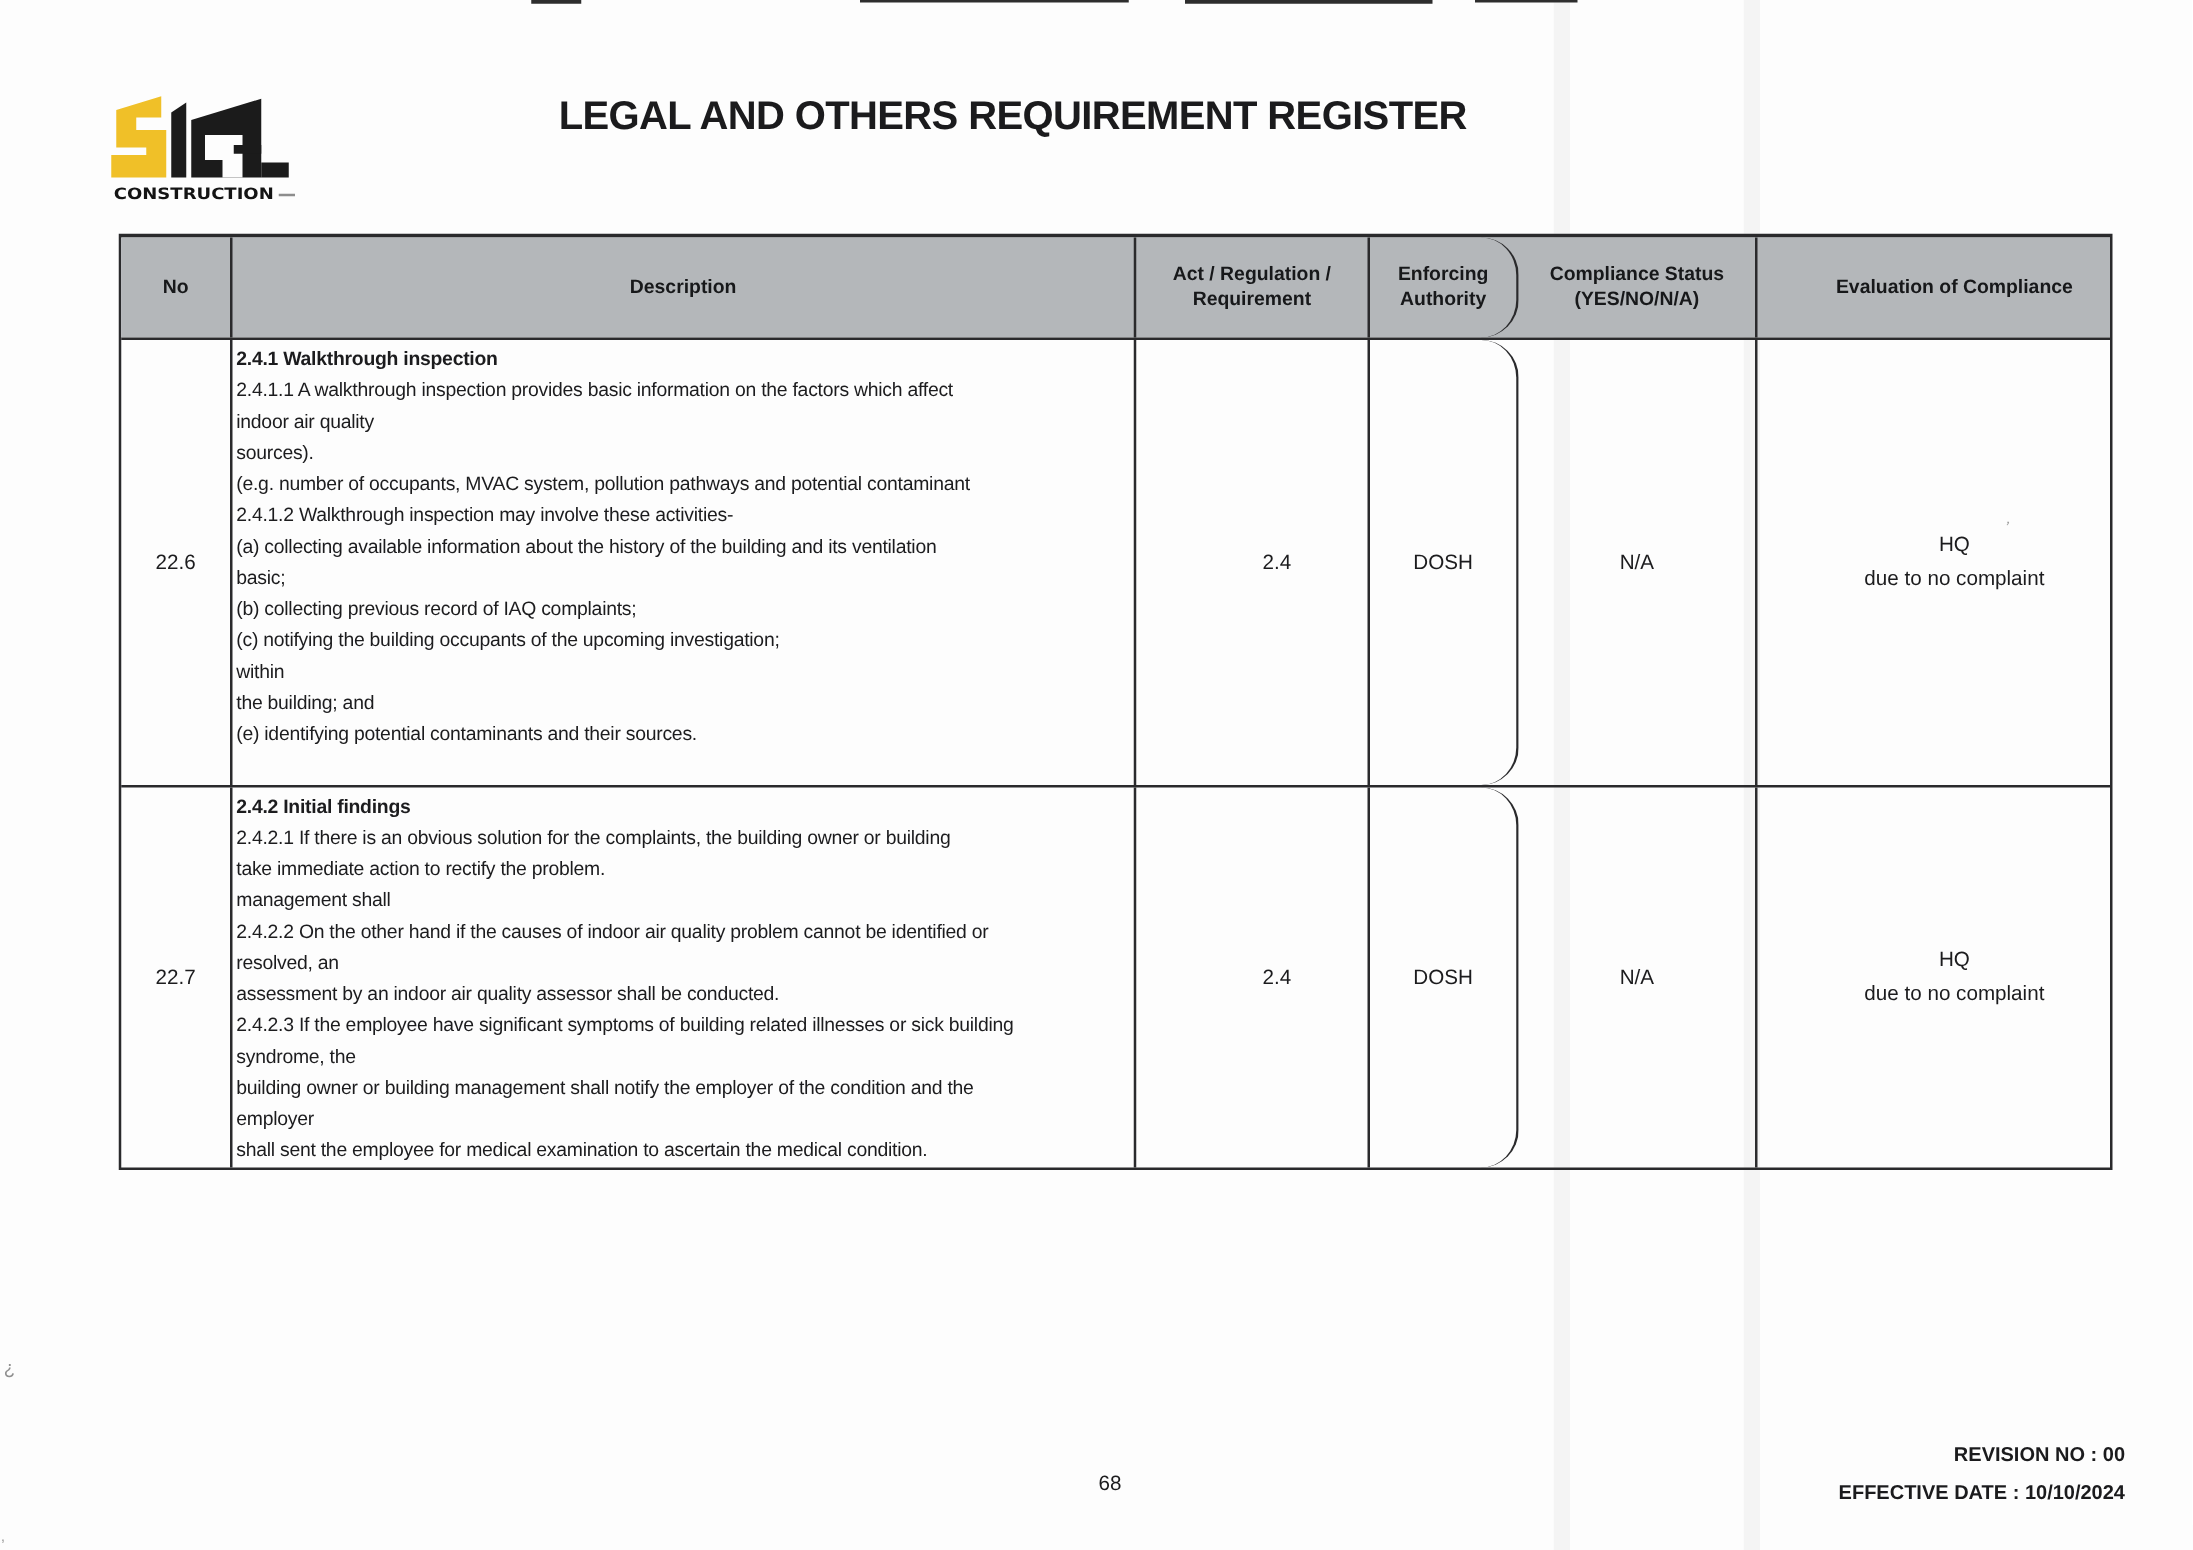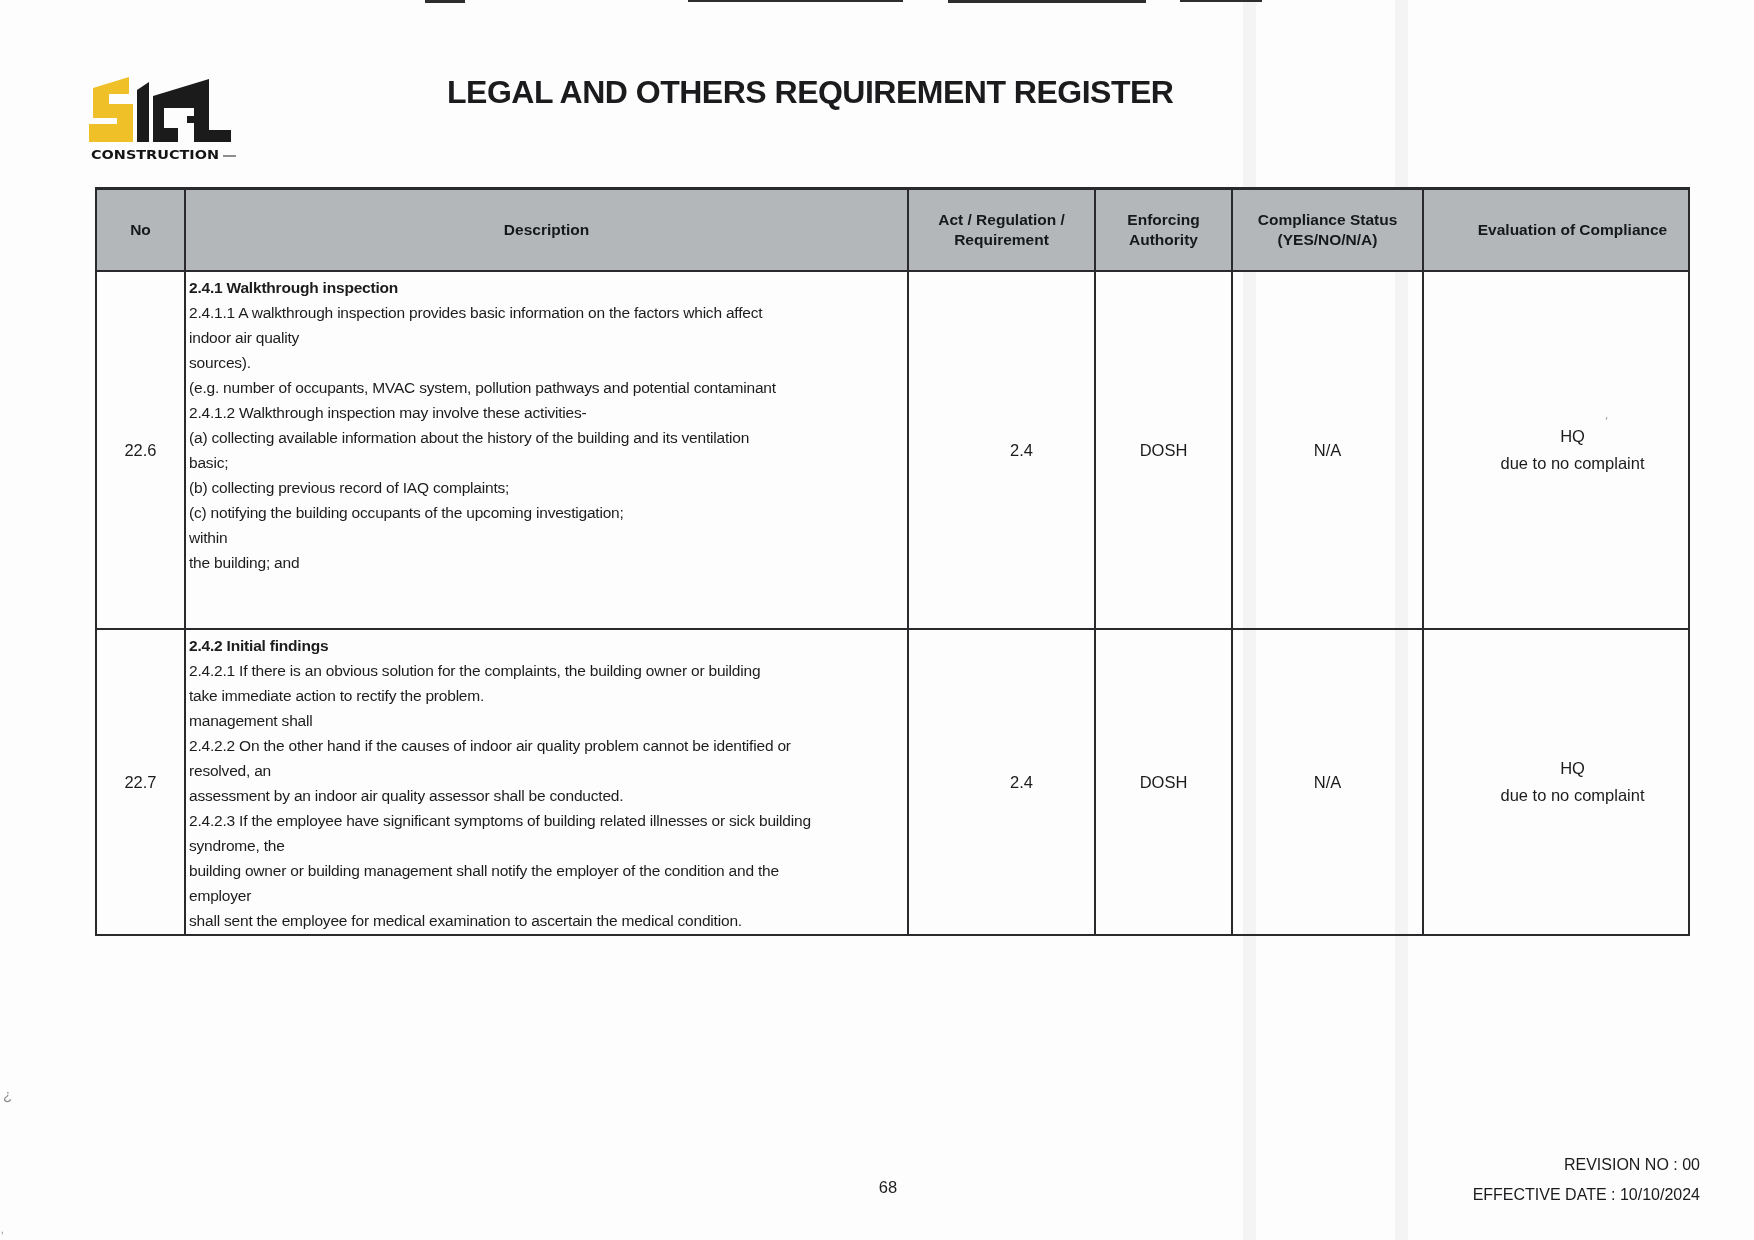--- a/index.html
+++ b/index.html
@@ -48,21 +48,21 @@
   .row-b{height:306px;}
   .cell{
     box-sizing:border-box;border-right:2px solid #2a2a2c;
     display:flex;flex-direction:column;align-items:center;justify-content:center;
     text-align:center;
   }
   .cell:last-child{border-right:none;margin-left:33px;}
   .c-no{width:89px;}
   .c-desc{width:723px;}
   .c-act{width:187px;padding-left:40px;}
-  .c-enf{width:137px;}
+  .c-enf{width:119px;border-radius:30px;}
   .c-comp{width:191px;}
   .c-eval{flex:1;}
   .thead .cell{
     font-weight:bold;font-size:15.5px;line-height:20px;
     color:#17181a;padding:0 12px;
   }
   .desc-cell{
     display:block;text-align:left;
     padding:3px 5px 0 3px;
     font-size:15.5px;line-height:25px;letter-spacing:-0.2px;
@@ -72,21 +72,21 @@
   .val{font-size:16.5px;}
   .eval-line{font-size:16.5px;line-height:27px;}
 
   
   .page-number{
     position:absolute;left:828px;top:1178px;width:120px;
     text-align:center;font-size:16.5px;z-index:3;
   }
   .rev-block{
     position:absolute;right:54px;top:1150px;
-    text-align:right;font-size:16px;font-weight:400;
+    text-align:right;font-size:16px;font-weight:700;
     line-height:30px;color:#1b1b1d;z-index:3;
   }
 </style>
 </head>
 <body>
 
 <div class="page">
 
   <div class="scan-band band-1"></div>
   <div class="scan-band band-2"></div>
@@ -137,20 +137,21 @@
             <div class="tline">indoor air quality</div>
             <div class="tline">sources).</div>
             <div class="tline">(e.g. number of occupants, MVAC system, pollution pathways and potential contaminant</div>
             <div class="tline">2.4.1.2 Walkthrough inspection may involve these activities-</div>
             <div class="tline">(a) collecting available information about the history of the building and its ventilation</div>
             <div class="tline">basic;</div>
             <div class="tline">(b) collecting previous record of IAQ complaints;</div>
             <div class="tline">(c) notifying the building occupants of the upcoming investigation;</div>
             <div class="tline">within</div>
             <div class="tline">the building; and</div>
+            <div class="tline">(e) identifying potential contaminants and their sources.</div>
           </div>
       </div>
       <div class="cell c-act val">2.4</div>
       <div class="cell c-enf val">DOSH</div>
       <div class="cell c-comp val">N/A</div>
       <div class="cell c-eval">
         <div class="eval-line">HQ</div>
         <div class="eval-line">due to no complaint</div>
       </div>
     </div>

